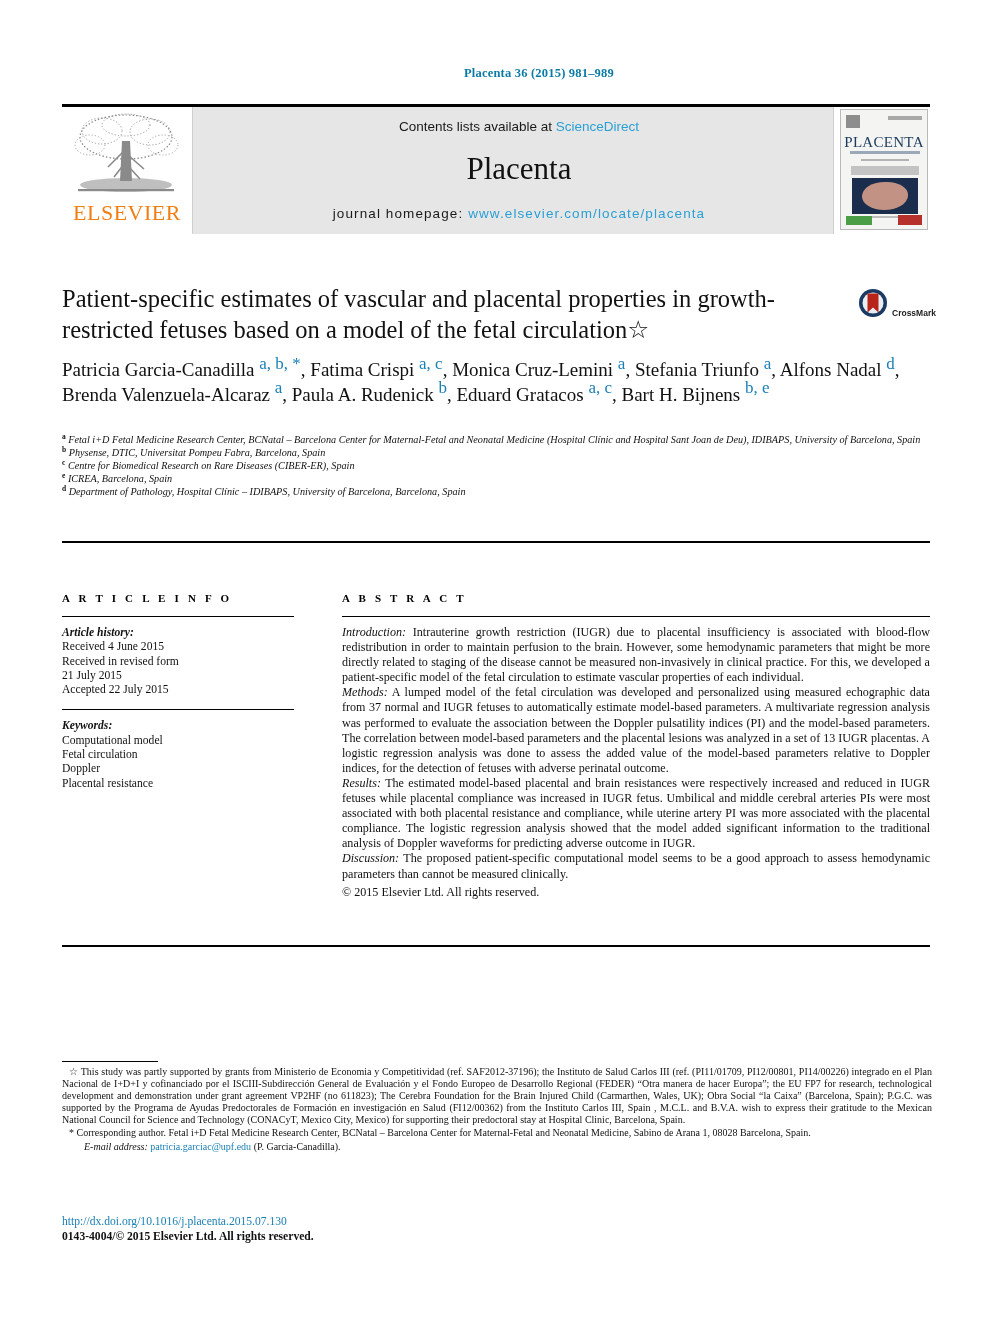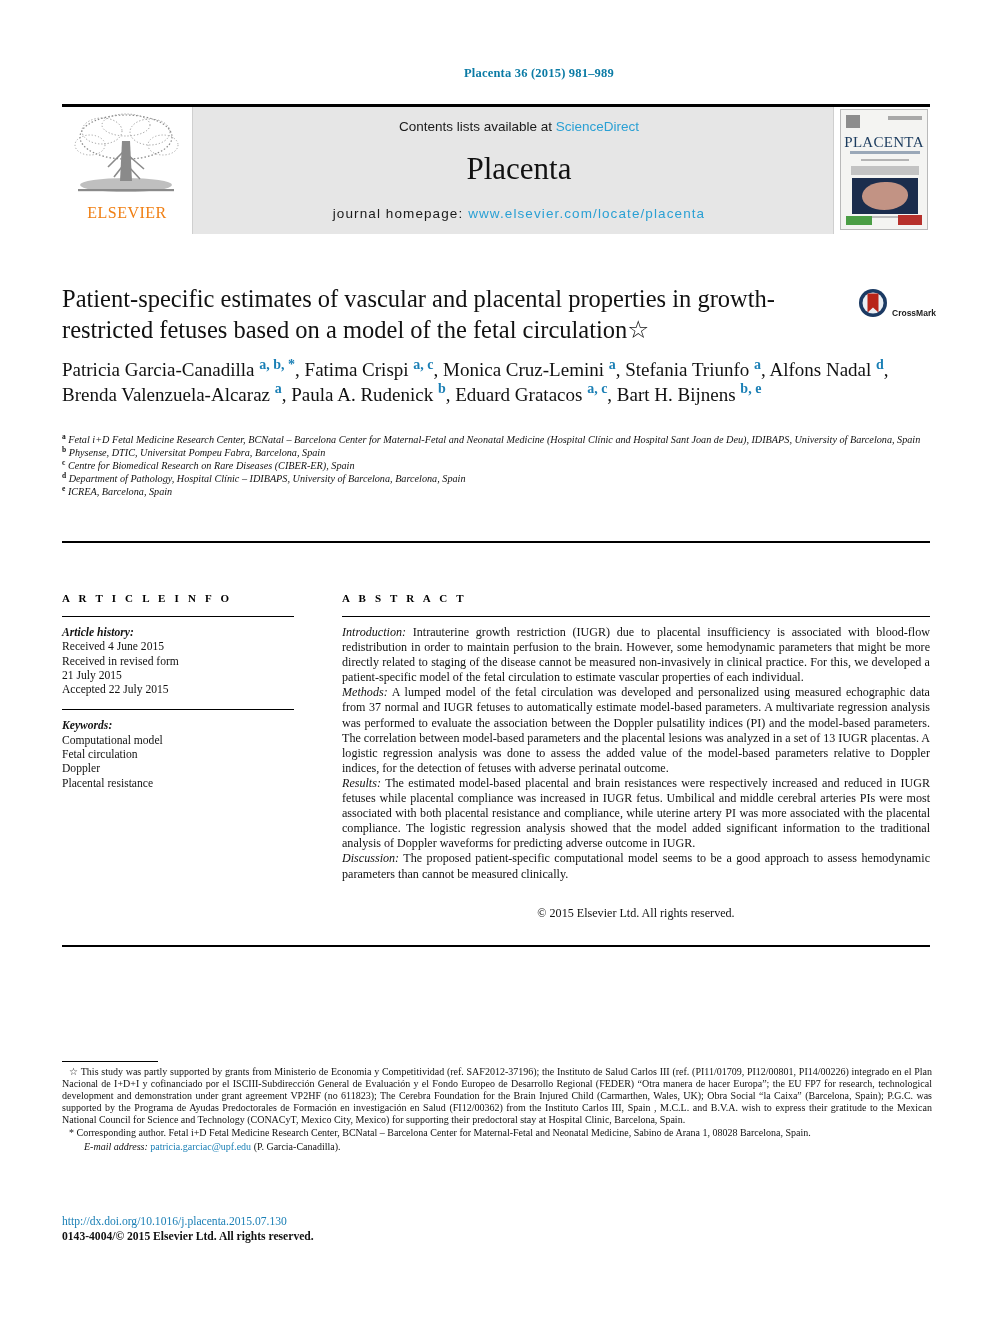--- a/index.html
+++ b/index.html
@@ -63,21 +63,21 @@
   .tree-wrap {
     width: 118px;
     height: 92px;
     margin: 2px auto 0 auto;
     display: block;
   }
   .elsevier-word {
     text-align: center;
     color: #f07f13;
     font-family: "Liberation Serif", serif;
-    font-size: 16px;
+    font-size: 22px;
     letter-spacing: .5px;
     line-height: 24px;
     margin-top: -2px;
   }
   .banner {
     flex: 1 1 auto;
     background: #e6e6e6;
     border-left: 1px solid #cfcfcf;
     border-right: 1px solid #cfcfcf;
     position: relative;
@@ -236,22 +236,22 @@
     top: 358px;
     left: 62px;
     width: 860px;
     font-family: "Liberation Serif", serif;
     font-size: 19px;
     line-height: 24.5px;
     color: #111;
   }
   .authors sup {
     color: #1a7fb5;
-    font-size: 14px;
-    font-weight: bold;
+    font-size: 17px;
+    font-weight: normal;
     vertical-align: super;
     line-height: 0;
     margin-top: 6px;
   }
 
   
   .affiliations {
     position: absolute;
     top: 434px;
     left: 62px;
@@ -330,24 +330,24 @@
     font-size: 12.1px;
     line-height: 15.1px;
     text-align: justify;
     color: #111;
   }
   .abstract-body p { margin: 0; }
   .abstract-body .lead {
     font-style: italic;
   }
   .copyright {
-    text-align: center;
+    text-align: left;
     font-family: "Liberation Serif", serif;
     font-size: 12.1px;
-    margin-top: 24px;
+    margin-top: 3px;
     color: #111;
   }
 
   
   .footnote-rule {
     position: absolute;
     top: 1061px; left: 62px; width: 96px;
     border-top: 1.1px solid #000;
   }
   .footnotes {
@@ -463,22 +463,22 @@
     <span><span>Brenda Valenzuela-Alcaraz</span> <sup>a</sup></span>,
     <span><span>Paula A. Rudenick</span> <sup>b</sup></span>,
     <span><span>Eduard Gratacos</span> <sup>a, c</sup></span>,
     <span><span>Bart H. Bijnens</span> <sup>b, e</sup></span>
   </div>
 
   <div class="affiliations">
     <p class="aff"><span class="mark">a</span> <span>Fetal i+D Fetal Medicine Research Center, BCNatal – Barcelona Center for Maternal-Fetal and Neonatal Medicine (Hospital Clínic and Hospital Sant Joan de Deu), IDIBAPS, University of Barcelona, Spain</span></p>
     <p class="aff"><span class="mark">b</span> <span>Physense, DTIC, Universitat Pompeu Fabra, Barcelona, Spain</span></p>
     <p class="aff"><span class="mark">c</span> <span>Centre for Biomedical Research on Rare Diseases (CIBER-ER), Spain</span></p>
+    <p class="aff"><span class="mark">e</span> <span>ICREA, Barcelona, Spain</span></p>
     <p class="aff"><span class="mark">d</span> <span>Department of Pathology, Hospital Clínic – IDIBAPS, University of Barcelona, Barcelona, Spain</span></p>
-    <p class="aff"><span class="mark">e</span> <span>ICREA, Barcelona, Spain</span></p>
   </div>
 
   <div class="rule-top"></div>
 
   <div class="info-col">
     <div class="section-head">A R T I C L E   I N F O</div>
     <div class="info-rule"></div>
     <div class="info-body">
       <div class="lbl">Article history:</div>
       <div>Received 4 June 2015</div>

